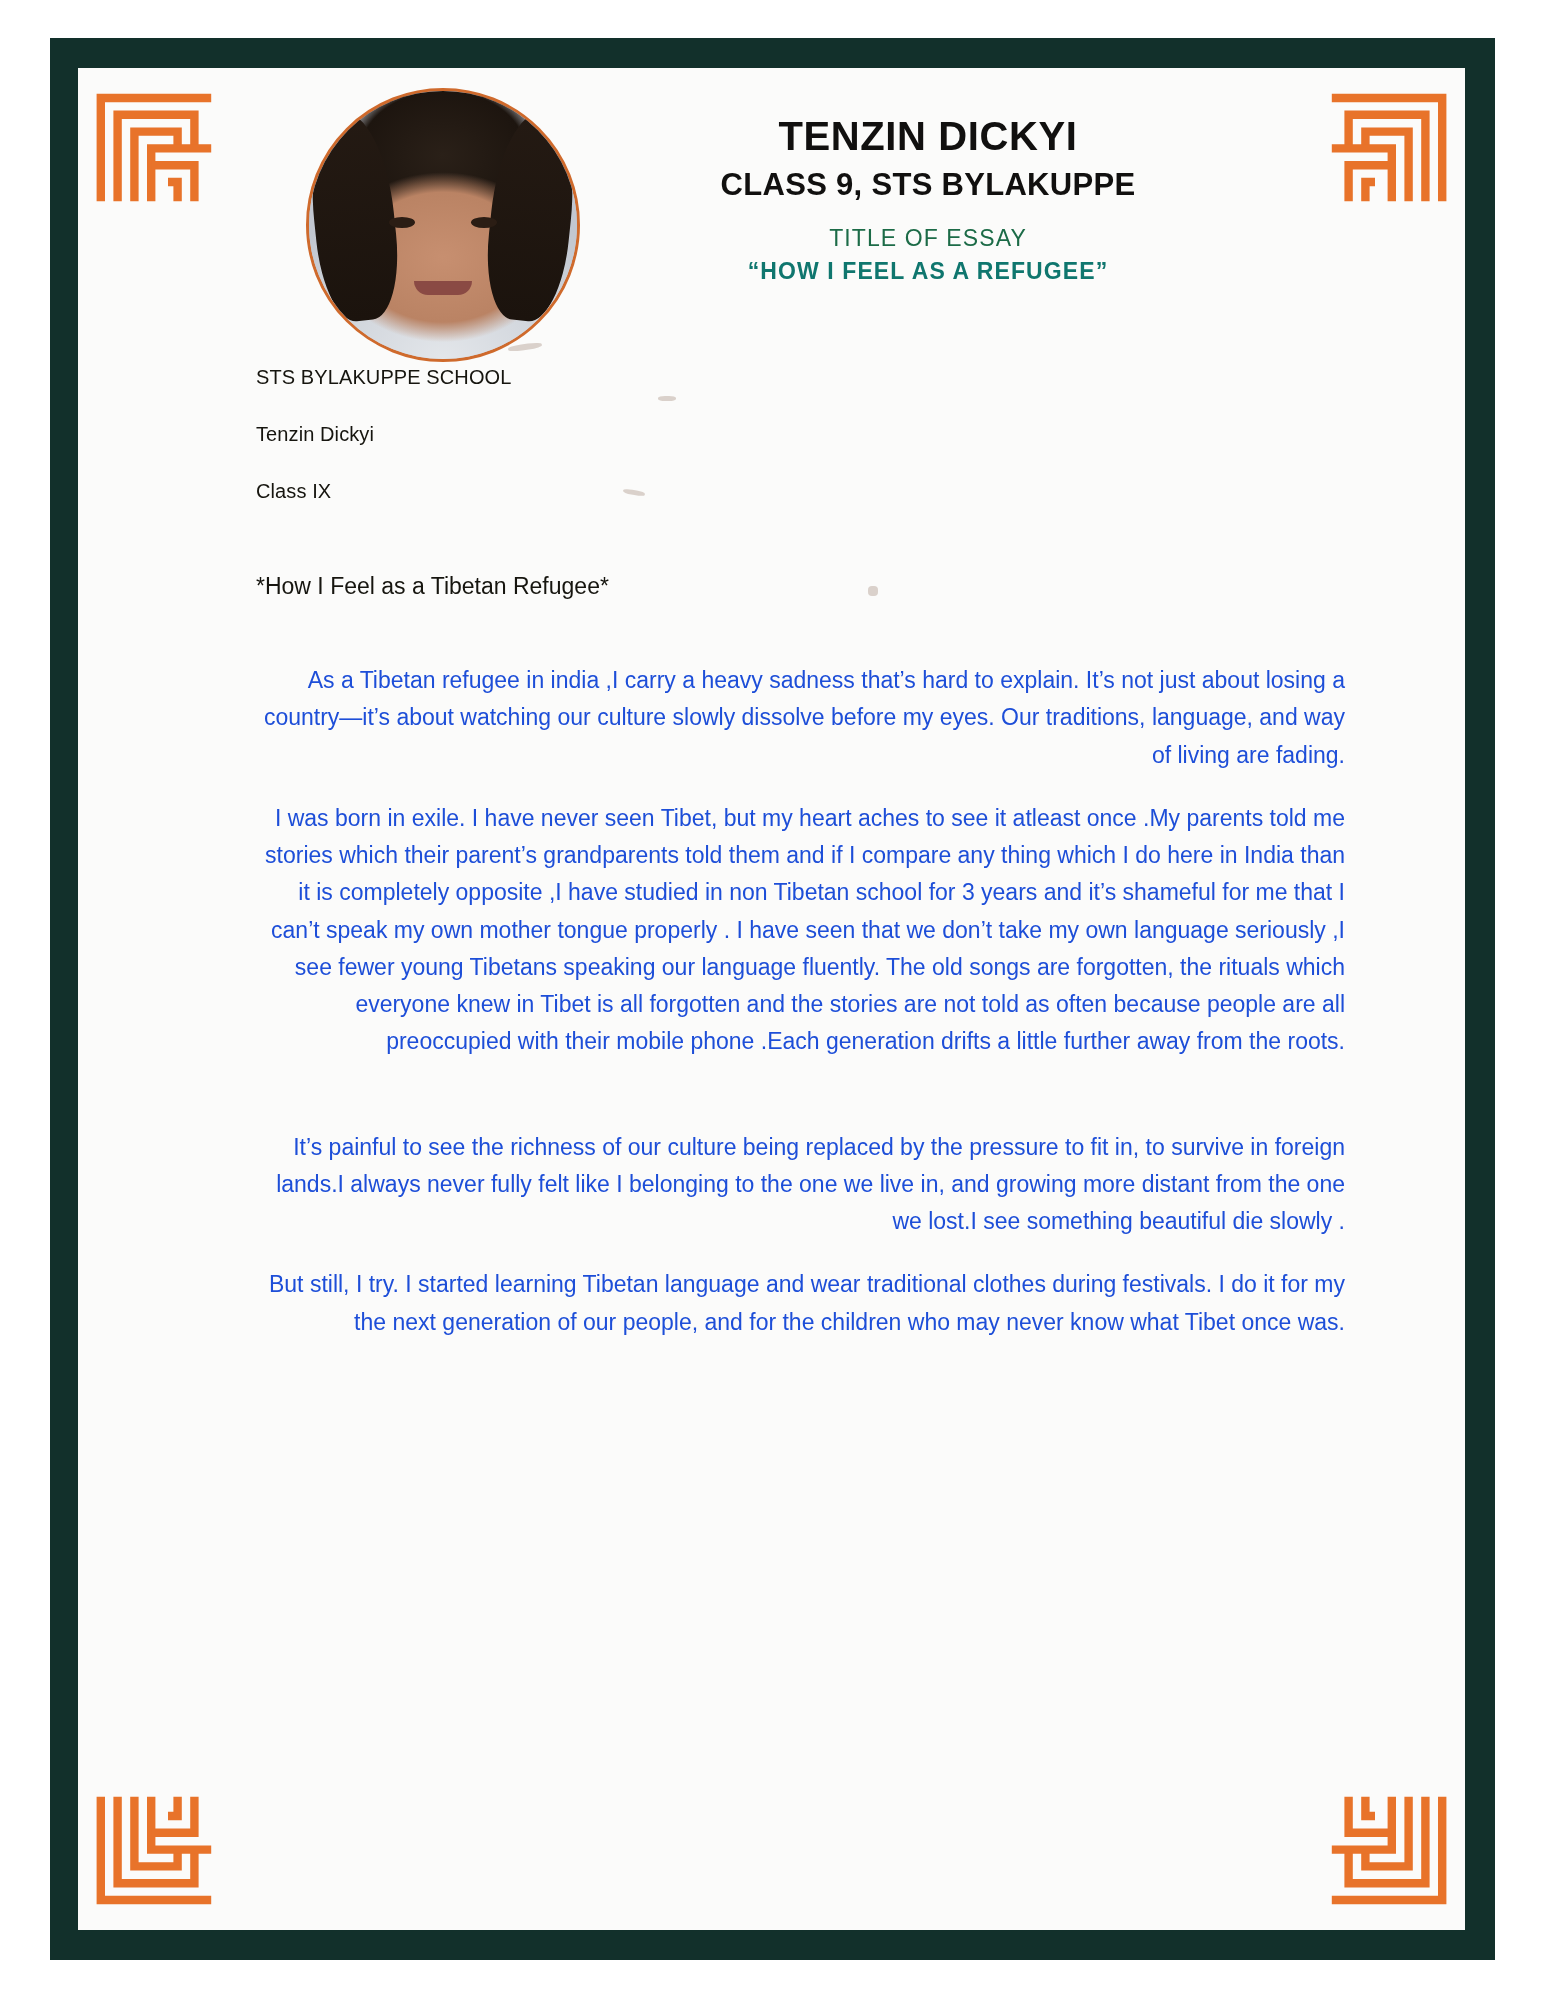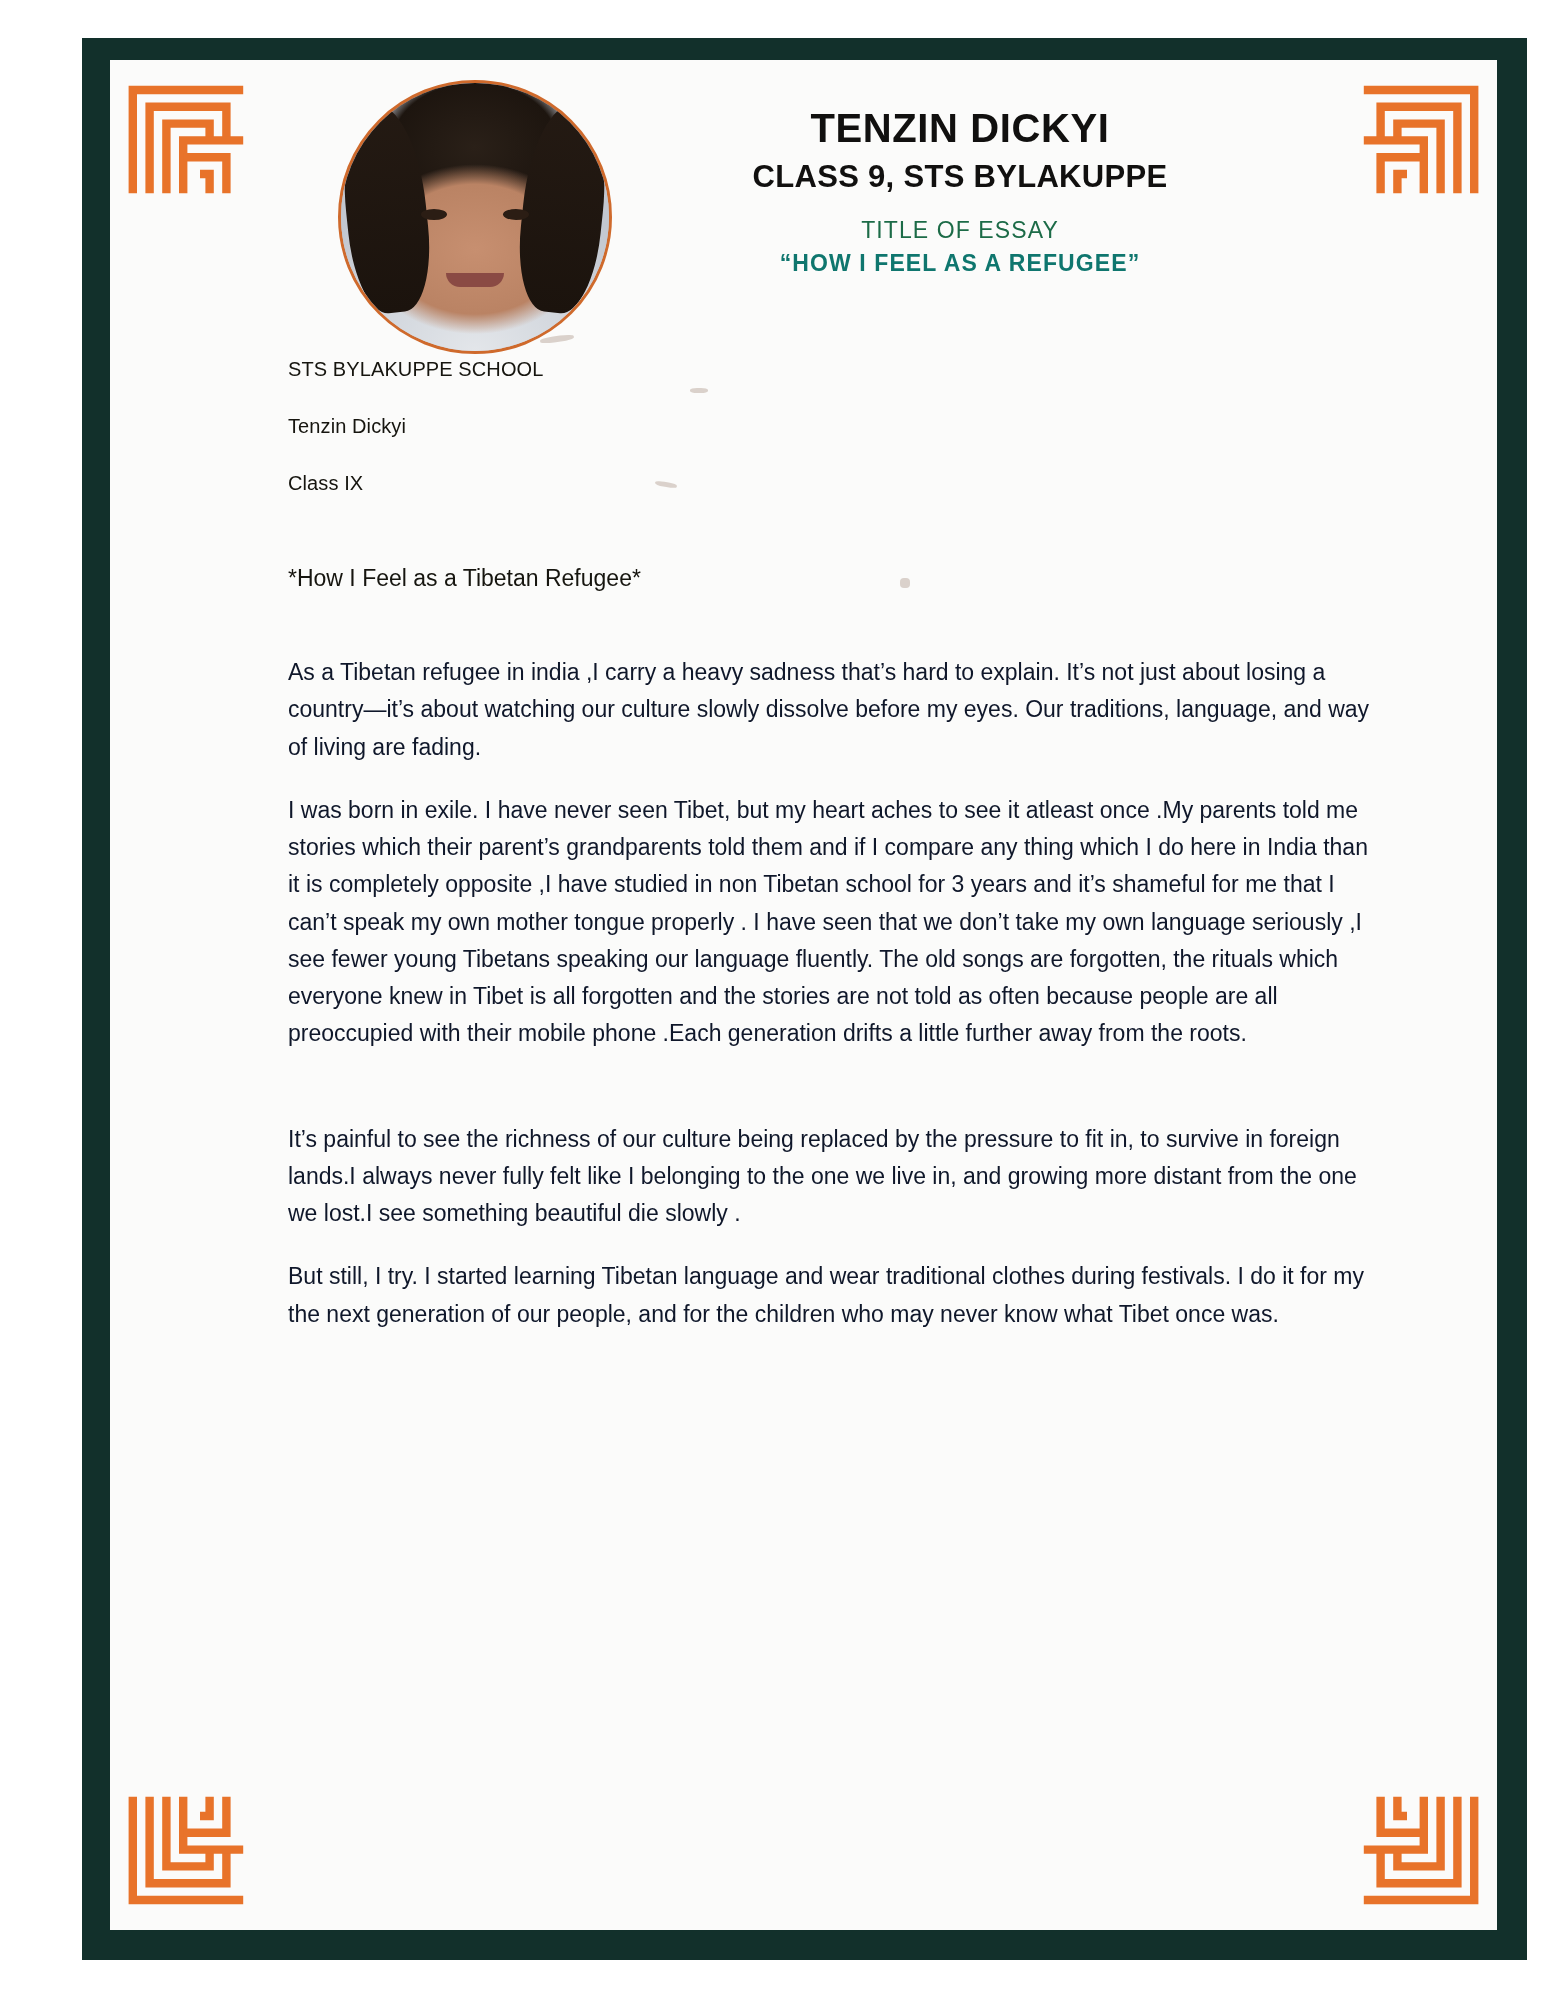--- a/index.html
+++ b/index.html
@@ -22,22 +22,21 @@
     background: #ffffff;
     box-sizing: border-box;
     padding: 38px 50px 40px 50px;
   }
   .dark-frame {
     position: relative;
     width: 100%;
     height: 100%;
     background: #12302b;
     box-sizing: border-box;
-    padding: 22px 30px 30px 28px;
-    margin-left: 32px;
+    padding: 30px 30px 30px 28px;
   }
   .paper {
     position: relative;
     width: 100%;
     height: 100%;
     background: #fbfbfa;
     box-sizing: border-box;
     overflow: hidden;
   }
 
@@ -160,23 +159,23 @@
   }
   .meta-line.first { margin-top: 10px; }
   .subtitle {
     font-size: 23px;
     color: #16150f;
     margin: 70px 0 62px 0;
   }
   .para {
     font-size: 23px;
     line-height: 1.62;
-    color: #0f172a;
+    color: #1d4ed8;
     margin: 0 0 26px 0;
-    text-align: left;
+    text-align: right;
   }
   .para.gap-before { margin-top: 68px; }
 
   
   .speck {
     position: absolute;
     background: #b9a79c;
     opacity: 0.5;
     border-radius: 40%;
     pointer-events: none;

